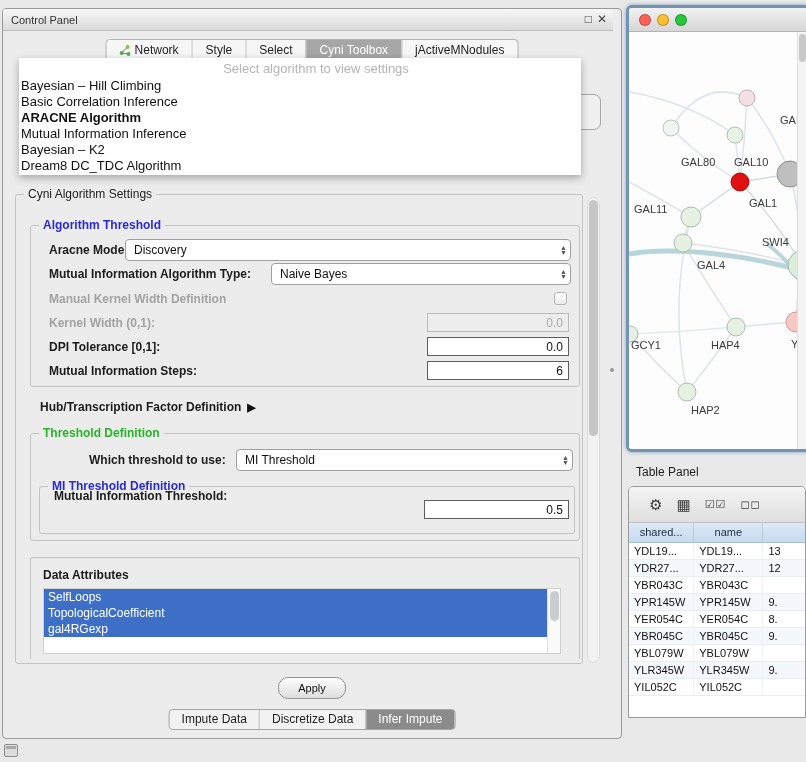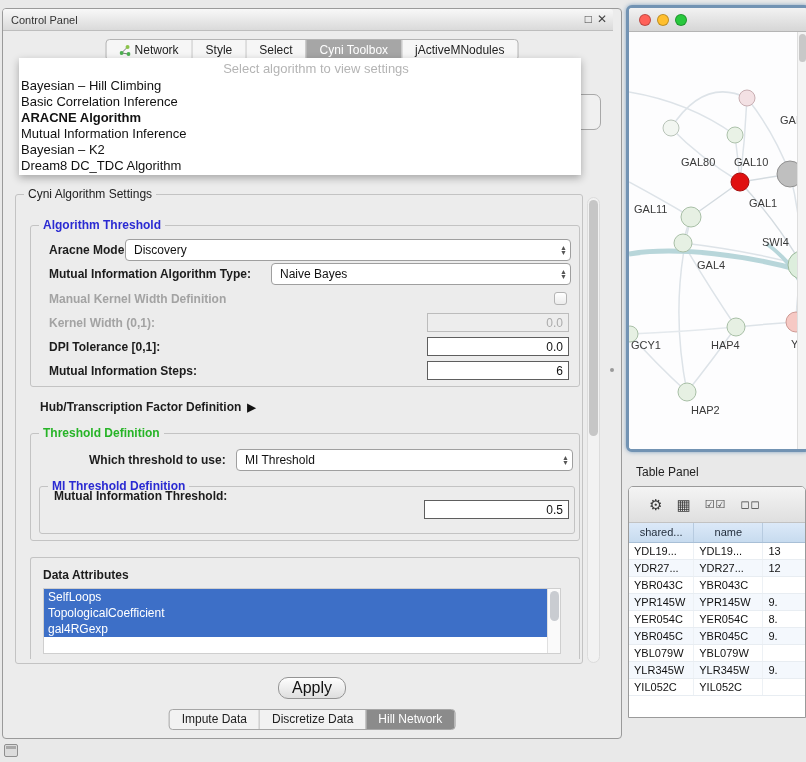--- a/index.html
+++ b/index.html
@@ -97,21 +97,21 @@
   }
   .attr-scroll .thumb { position:absolute; left:2px; top:2px; width:9px; height:30px; background:#c9ccd1; border-radius:5px; }
   .v-scrollbar {
     position:absolute; left:584px; top:188px; width:13px; height:466px;
     background:#f2f2f2; border:1px solid #dcdcdc; border-radius:7px;
   }
   .v-scrollbar .thumb { position:absolute; left:1px; top:2px; width:9px; height:236px; background:#c6c6c6; border-radius:5px; }
   .apply-btn {
     position:absolute; left:50%; transform:translateX(-50%); top:668px;
     width:68px; height:22px; border:1px solid #949494; border-radius:10px;
-    background:linear-gradient(#fefefe,#dedede); font-size:16px; text-align:center;
+    background:linear-gradient(#fefefe,#dedede); font-size:11px; text-align:center;
     line-height:20px; color:#111;
   }
   .bottom-tabs {
     position:absolute; left:50%; transform:translateX(-50%); top:700px;
     display:flex; height:21px; border:1px solid #a6a6a6; border-radius:4px;
     overflow:hidden; font-size:12px; background:#f2f2f2;
   }
   .bottom-tabs .tab { padding:0 12px; line-height:19px; border-left:1px solid #bdbdbd; white-space:nowrap; }
   .bottom-tabs .tab:first-child { border-left:none; }
   .bottom-tabs .tab.selected { background:#8b8b8b; color:#fff; }
@@ -296,21 +296,21 @@
 
   <div class="v-scrollbar">
       <div class="thumb"></div>
     </div>
 
   <div class="apply-btn">Apply</div>
 
   <div class="bottom-tabs">
     <span class="tab">Impute Data</span>
     <span class="tab">Discretize Data</span>
-    <span class="tab selected">Hill Network</span>
+    <span class="tab selected">Infer Impute</span>
   </div>
 </div>
 
 <div class="net-window">
   <div class="net-titlebar">
     <span class="traffic" style="left: 10px; background: rgb(255, 97, 89); border: 1px solid rgba(0, 0, 0, 0.25);" id="tl-0"></span>
     <span class="traffic" style="left: 28px; background: rgb(255, 191, 46); border: 1px solid rgba(0, 0, 0, 0.25);" id="tl-1"></span>
     <span class="traffic" style="left: 46px; background: rgb(40, 200, 61); border: 1px solid rgba(0, 0, 0, 0.25);" id="tl-2"></span>
   </div>
   <div class="net-canvas">

